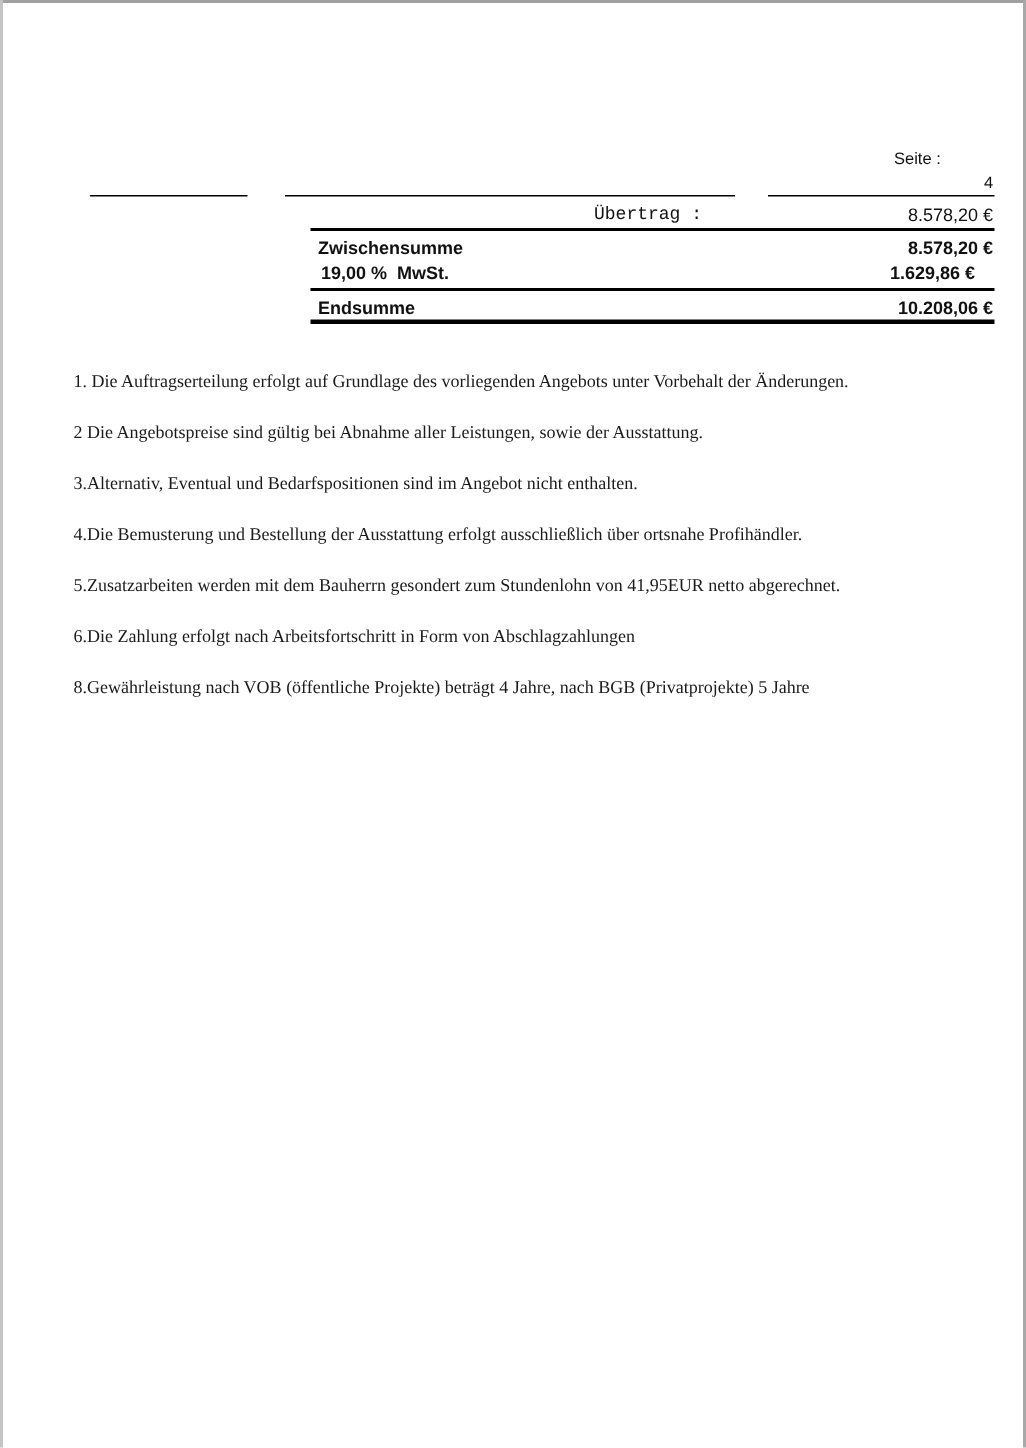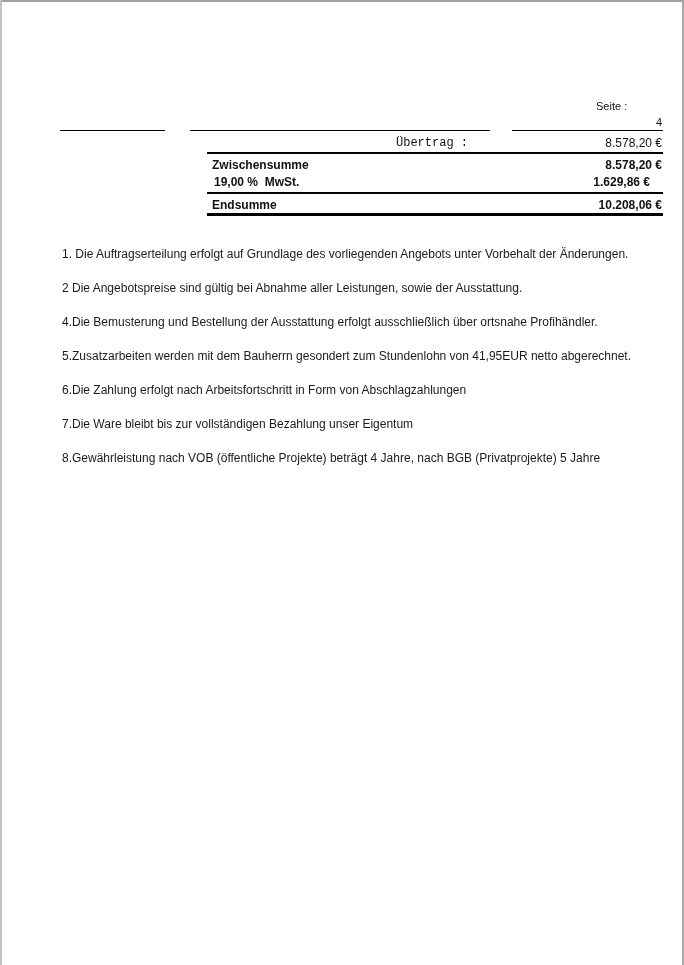--- a/index.html
+++ b/index.html
@@ -28,21 +28,21 @@
     .r3 { top: 213px; height: 3px; }
 
     .tot { position: absolute; font-size: 12px; font-weight: bold; }
     .zs-label { top: 158px; left: 212px; }
     .zs-value { top: 158px; right: 22px; }
     .mwst-label { top: 175px; left: 214px; white-space: pre; }
     .mwst-value { top: 175px; right: 34px; }
     .end-label { top: 198px; left: 212px; }
     .end-value { top: 198px; right: 22px; }
 
-    .terms { position: absolute; left: 62px; top: 246px; width: 610px; }
+    .terms { position: absolute; left: 49px; top: 246px; width: 610px; font-family: Liberation Serif, serif; }
     .term { font-size: 12px; height: 34px; line-height: 16px; white-space: nowrap; color: #1a1a1a; }
   </style>
 </head>
 <body>
 
 <div class="frame-top"></div>
 <div class="frame-left"></div>
 <div class="frame-right"></div>
 
 <div>
@@ -64,18 +64,18 @@
   <span class="tot mwst-value">1.629,86 €</span>
   <div class="rule r2"></div>
   <span class="tot end-label">Endsumme</span>
   <span class="tot end-value">10.208,06 €</span>
   <div class="rule r3"></div>
 </div>
 
 <div class="terms">
   <div class="term">1. Die Auftragserteilung erfolgt auf Grundlage des vorliegenden Angebots unter Vorbehalt der Änderungen.</div>
   <div class="term">2 Die Angebotspreise sind gültig bei Abnahme aller Leistungen, sowie der Ausstattung.</div>
+  <div class="term">3.Alternativ, Eventual und Bedarfspositionen sind im Angebot nicht enthalten.</div>
   <div class="term">4.Die Bemusterung und Bestellung der Ausstattung erfolgt ausschließlich über ortsnahe Profihändler.</div>
   <div class="term">5.Zusatzarbeiten werden mit dem Bauherrn gesondert zum Stundenlohn von 41,95EUR netto abgerechnet.</div>
   <div class="term">6.Die Zahlung erfolgt nach Arbeitsfortschritt in Form von Abschlagzahlungen</div>
-  <div class="term">7.Die Ware bleibt bis zur vollständigen Bezahlung unser Eigentum</div>
   <div class="term">8.Gewährleistung nach VOB (öffentliche Projekte) beträgt 4 Jahre, nach BGB (Privatprojekte) 5 Jahre</div>
 </div>
 
 </body></html>

